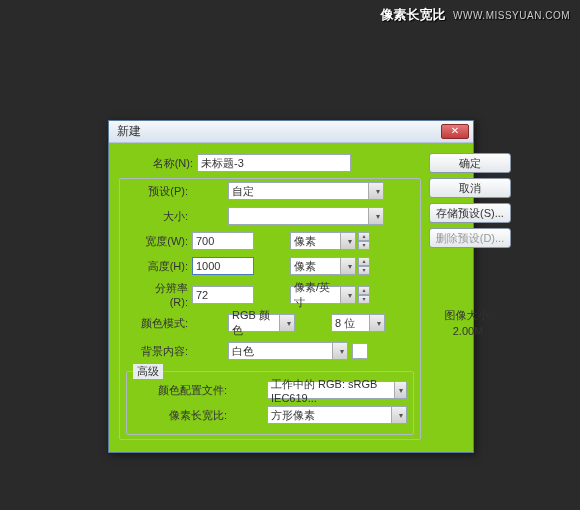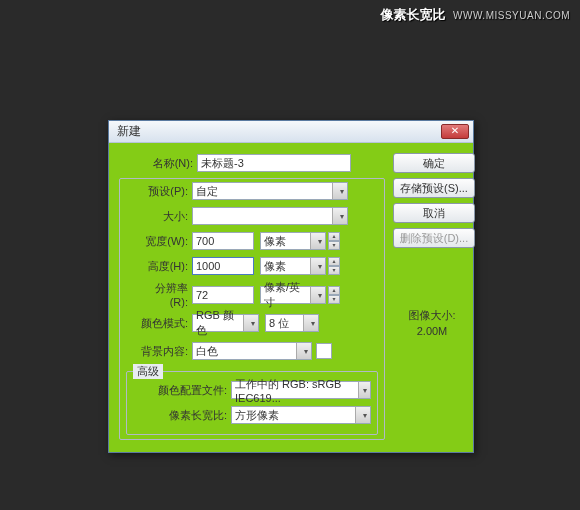--- a/index.html
+++ b/index.html
@@ -20,21 +20,21 @@
 .name-input { width: 154px; }
 .preset-select { width: 156px; position: relative; }
 .size-select { width: 156px; }
 .num-input { width: 62px; }
 .unit-select { width: 66px; margin-left: 6px; }
 .mode-select { width: 67px; }
 .depth-select { width: 54px; margin-left: 6px; }
 .bg-select { width: 120px; }
 .profile-select { width: 140px; }
 .aspect-select { width: 140px; }
-.select { display: flex; align-items: center; justify-content: space-between; padding-right: 0; position: relative; }
+.select { display: flex; align-items: center; justify-content: space-between; padding-right: 0; position: relative; margin-left: 36px; }
 .select::after { content: ""; width: 14px; height: 16px; background: linear-gradient(#f0f0f0,#d0d0d0); border-left: 1px solid #aaa; display: inline-block; }
 .select-caret { position: absolute; right: 3px; top: 4px; font-size: 8px; color: #555; pointer-events: none; }
 .stepper { width: 12px; height: 18px; margin-left: 2px; display: flex; flex-direction: column; }
 .stepper div { flex: 1; background: linear-gradient(#f0f0f0,#d5d5d5); border: 1px solid #9aa8b8; font-size: 6px; text-align: center; line-height: 7px; color: #555; }
 .btn { display: block; width: 82px; height: 20px; margin-bottom: 5px; background: linear-gradient(#fdfdfd,#e4e8ec); border: 1px solid #8a98aa; border-radius: 3px; font-size: 11px; color: #333; text-align: center; line-height: 18px; cursor: pointer; }
 .btn.disabled { color: #999; }
 .group-box { border: 1px solid #b0bac6; border-radius: 2px; padding: 8px 6px 4px 6px; margin-top: 2px; position: relative; }
 .group-box.outer { padding-top: 2px; }
 .group-legend { position: absolute; top: -8px; left: 6px; background: #e8ecf0; padding: 0 4px; font-size: 11px; color: #333; font-family: Liberation Serif, serif; }
 .swatch { width: 16px; height: 16px; border: 1px solid #9aa8b8; background: #fff; margin-left: 4px; }
@@ -154,22 +154,22 @@
               <span>方形像素</span>
               <span class="select-caret">▾</span>
             </div>
           </div>
         </div>
       </div>
     </div>
 
     <div class="right-col">
       <div class="btn">确定</div>
+      <div class="btn">取消</div>
       <div class="btn">存储预设(S)...</div>
-      <div class="btn">取消</div>
       <div class="btn disabled">删除预设(D)...</div>
       <div class="imgsize">
         <div>图像大小:</div>
         <div>2.00M</div>
       </div>
     </div>
   </div>
 </div>
 
 </body></html>

